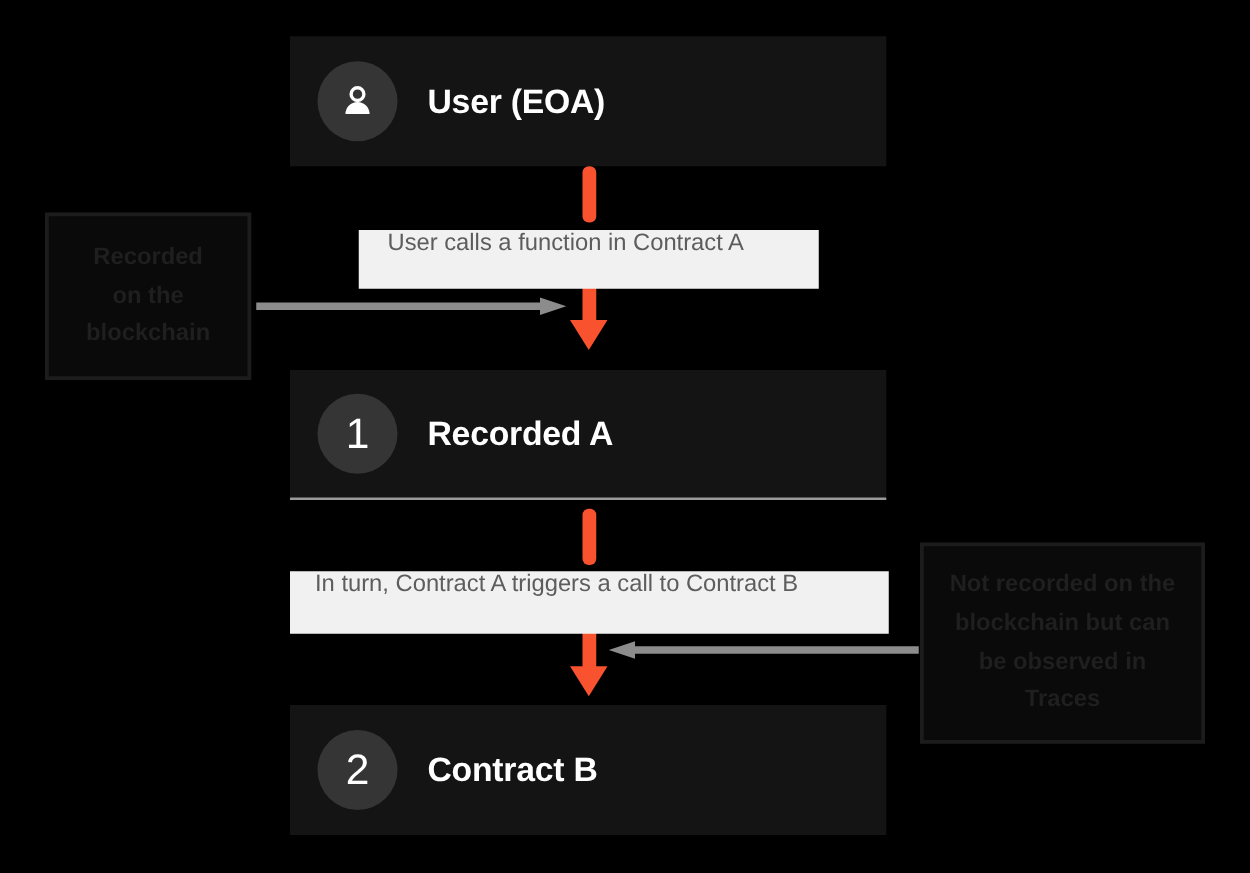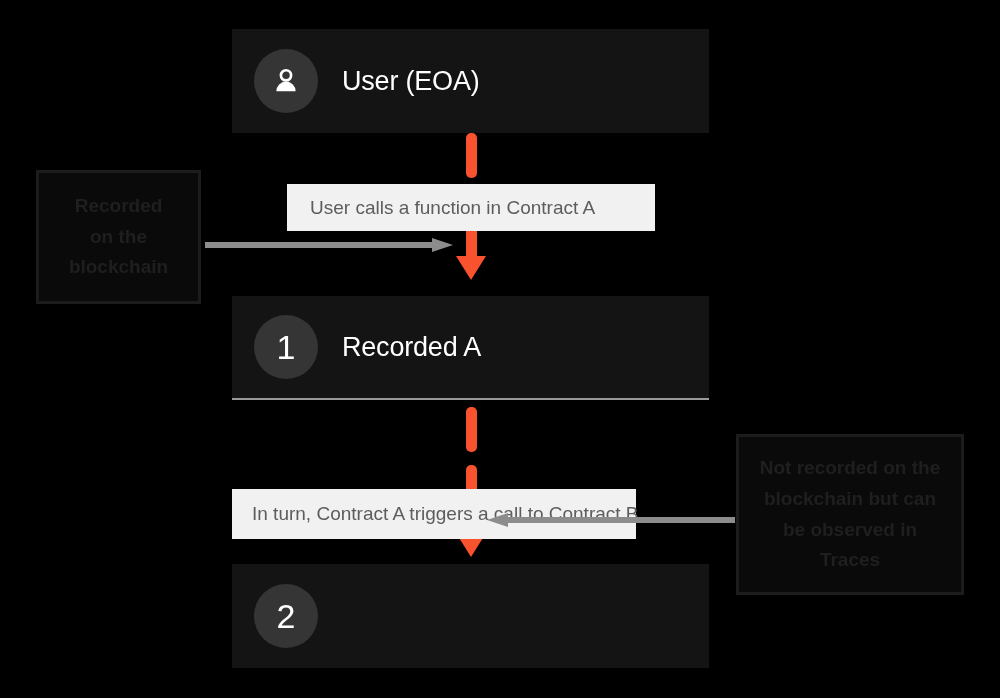--- a/index.html
+++ b/index.html
@@ -45,56 +45,55 @@
     color: #ffffff;
     font-size: 34px;
     font-weight: 400;
     letter-spacing: 0px;
   }
   .node-badge svg { display: block; }
   .node-title {
     margin-left: 24px;
     color: #ffffff;
     font-size: 27px;
-    font-weight: 400;
+    font-weight: 700;
     letter-spacing: -0.2px;
     white-space: nowrap;
     text-align: right;
   }
 
   #node-user    { top: 29px; }
   #node-a       { top: 296px; }
   #node-b       { top: 564px; }
 
   
   .chip {
     position: absolute;
     background: #f1f1f1;
     display: flex;
-    align-items: center;
+    align-items: flex-start;
     box-sizing: border-box;
     color: #5d5d5d;
     font-size: 19px;
     font-weight: 400;
     white-space: nowrap;
   }
   #chip-1 {
     left: 287px;
     top: 184px;
     width: 368px;
     height: 47px;
     padding-left: 23px;
   }
   #chip-2 {
     left: 232px;
     top: 457px;
-    width: 404px;
+    width: 479px;
     height: 50px;
     padding-left: 20px;
-    margin-top: 32px;
   }
 
   
   .red-arrow {
     position: absolute;
     left: 462px;
     width: 18px;
   }
   .red-arrow .shaft {
     position: absolute;
@@ -236,20 +235,21 @@
     <div class="shaft2"></div>
     <div class="head"></div>
   </div>
 
   <div class="chip" id="chip-2">
     <span>In turn, Contract A triggers a call to Contract B</span>
   </div>
 
   <div class="node" id="node-b">
     <div class="node-badge">2</div>
+    <div class="node-title">Contract B</div>
   </div>
 
   <div class="annot" id="annot-left">
     <span>Recorded</span>
     <span>on the</span>
     <span>blockchain</span>
   </div>
   <div class="gray-arrow" id="gray-left">
     <div class="g-shaft"></div>
     <div class="g-head"></div>

